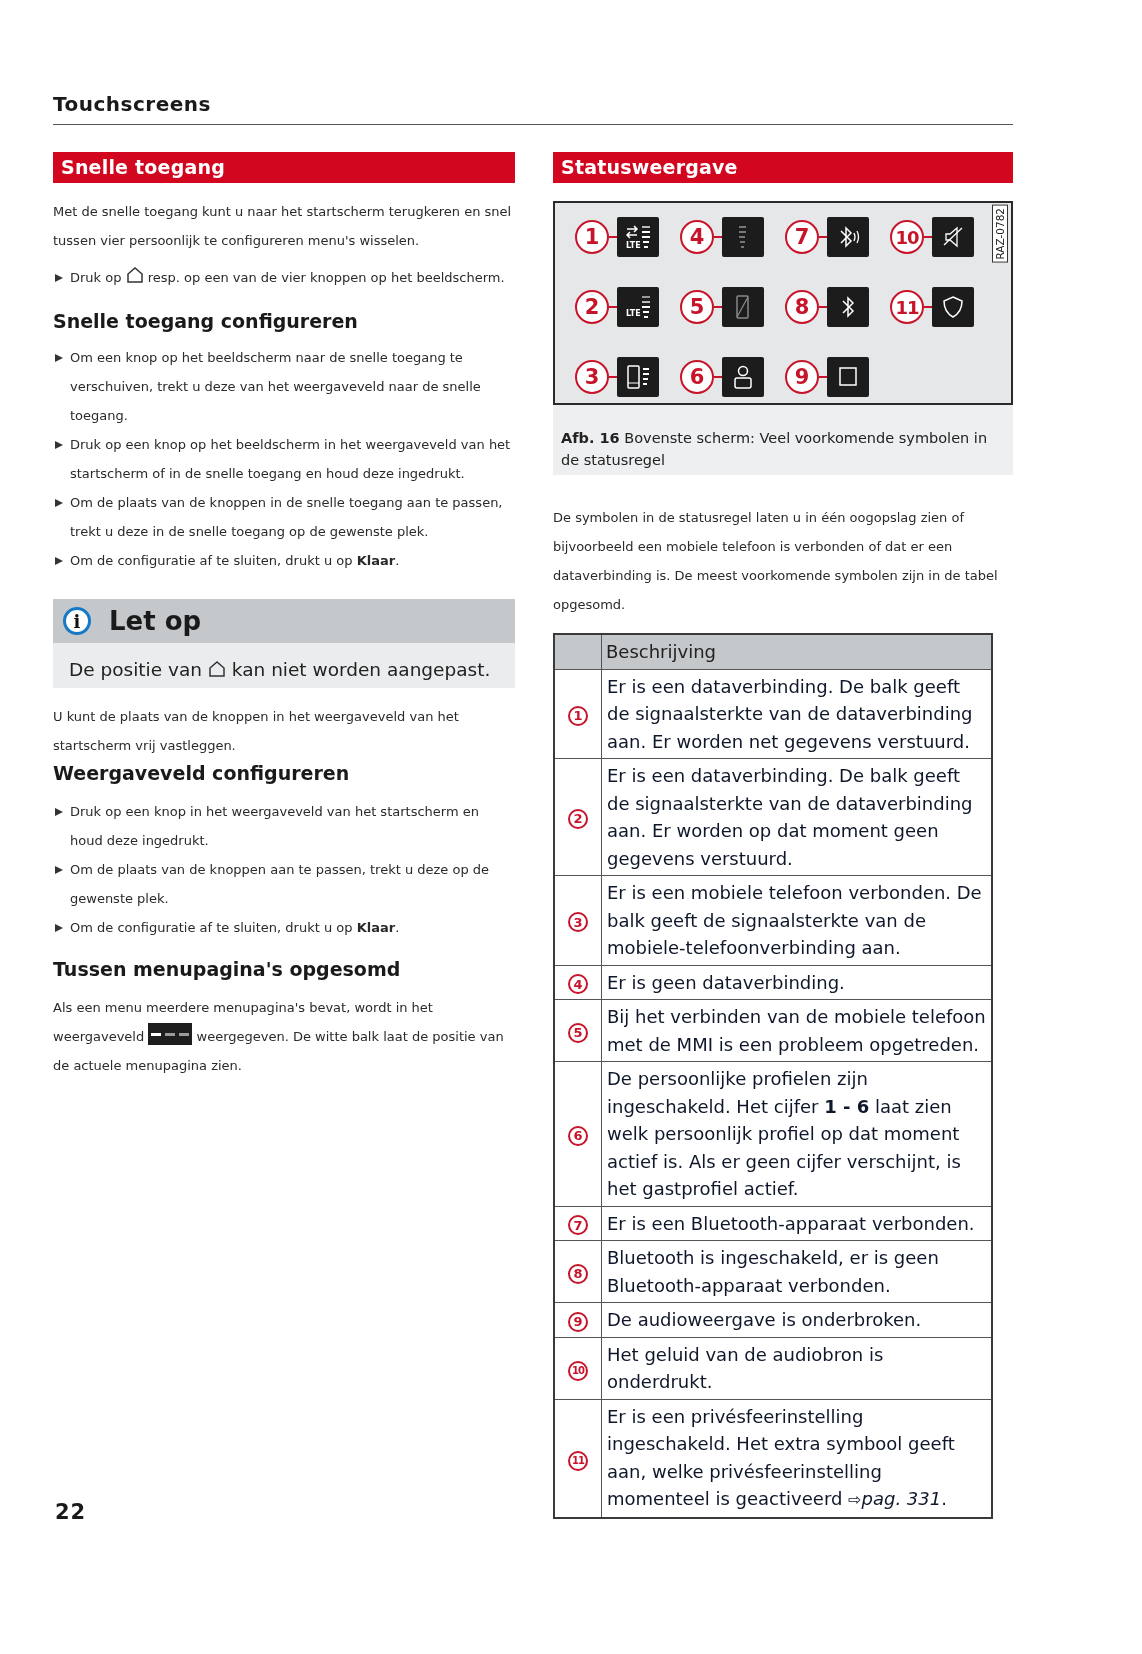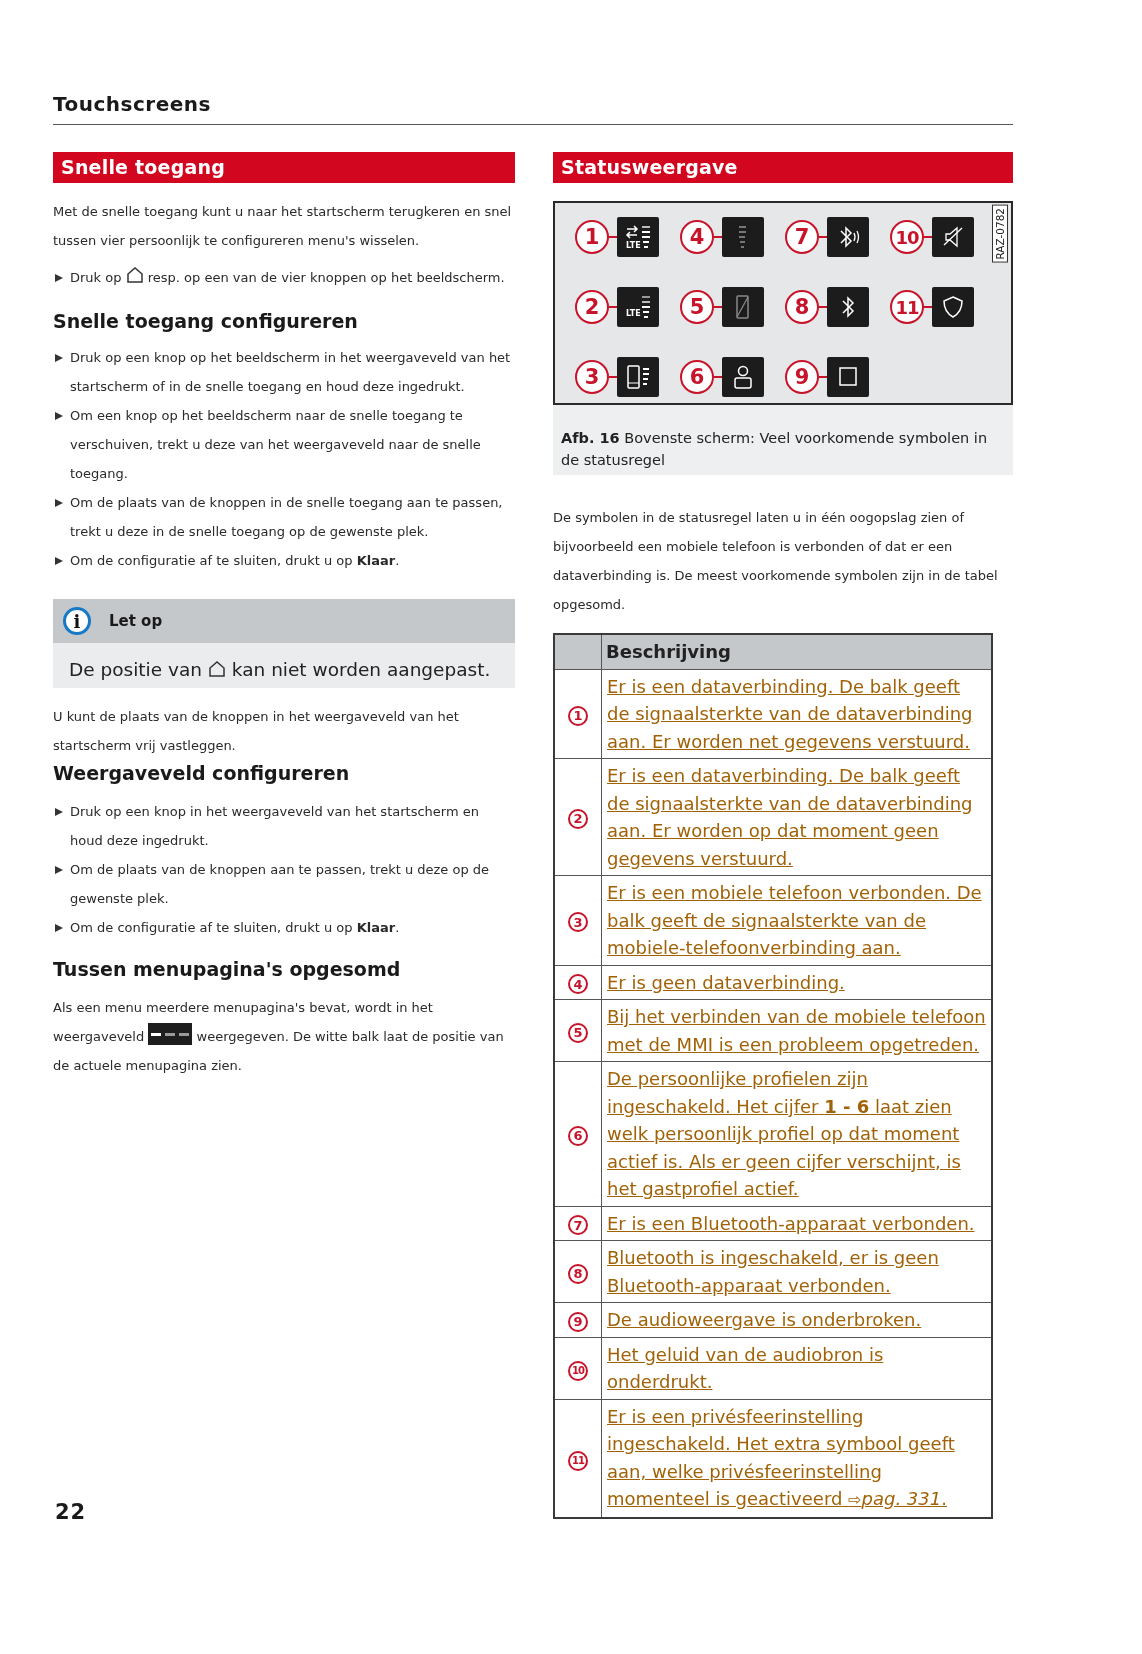--- a/index.html
+++ b/index.html
@@ -22,21 +22,21 @@
   .bullet::before { content: ""; position: absolute; left: 2px; top: 11px; width: 0; height: 0;
                     border-left: 8px solid #333; border-top: 4.5px solid transparent; border-bottom: 4.5px solid transparent; }
   .home-glyph { display: inline-block; width: 18px; height: 18px; vertical-align: -2px; }
   b.kw { font-weight: bold; }
 
   .note { margin-top: 24px; }
   .note-head { background: #c4c8cb; height: 44px; display: flex; align-items: center; padding-left: 10px; }
   .note-head .info { width: 28px; height: 28px; border-radius: 50%; border: 3px solid #1679c6; background: #fff;
                      display: flex; align-items: center; justify-content: center; font-family: "DejaVu Serif", serif;
                      font-weight: bold; font-size: 18px; color: #111; box-sizing: border-box; }
-  .note-head .note-title { margin-left: 18px; font-weight: bold; font-size: 15px; color: #1a1a1a; }
+  .note-head .note-title { margin-left: 18px; font-weight: bold; font-size: 26px; color: #1a1a1a; }
   .note-body { background: #ebeced; padding: 12px 0 4px 16px; font-size: 18.5px; line-height: 29px; }
 
   .pager-glyph { display: inline-block; width: 44px; height: 22px; background: #1e1e1e; vertical-align: -4px; position: relative; }
   .pager-glyph i { position: absolute; top: 10px; height: 3px; width: 10px; background: #9a9a9a; }
 
   .figure { margin-top: 18px; border: 2px solid #2a2a2a; background: #e6e7e8; height: 200px; position: relative; }
   .figure .raz { position: absolute; right: 3px; top: 2px; writing-mode: vertical-rl; transform: rotate(180deg);
                  font-size: 10.5px; border: 1px solid #333; background: #fff; padding: 2px 1px; color: #222; }
   .sym { position: absolute; display: flex; align-items: center; }
   .sym .num { width: 34px; height: 34px; border-radius: 50%; border: 2px solid #c7142a; background: #fff; color: #c7142a;
@@ -44,23 +44,23 @@
   .sym .num.two { font-size: 18px; letter-spacing: -1px; }
   .sym .dash { width: 8px; height: 2px; background: #c7142a; }
   .sym .tile { width: 42px; height: 40px; background: #1c1c1c; border-radius: 2px; display: flex; align-items: center; justify-content: center; }
   .figcap { background: #eeeff0; padding: 22px 8px 4px 8px; font-size: 14.5px; line-height: 22px; color: #222; }
   .figcap b { font-weight: bold; }
 
   .col-right p.lead { margin-top: 28px; }
 
   table.sym-table { margin-top: 14px; width: 440px; border-collapse: collapse; border: 2px solid #3a3a3a; }
   .sym-table th, .sym-table td { border: 1.5px solid #555; font-size: 18px; line-height: 27.5px; vertical-align: middle; }
-  .sym-table th { background: #c4c8cb; text-align: left; font-weight: bold; padding: 3px 4px; }
+  .sym-table th { background: #c4c8cb; text-align: left; font-weight: normal; padding: 3px 4px; }
   .sym-table td.n { width: 38px; text-align: center; padding: 0; }
-  .sym-table td.d { padding: 3px 5px; color: #a16207; text-decoration: underline; }
+  .sym-table td.d { padding: 3px 5px; color: #0f172a; }
   .cnum { display: inline-flex; width: 20px; height: 20px; border-radius: 50%; border: 2px solid #c7142a; color: #c7142a;
           font-weight: bold; font-size: 13px; align-items: center; justify-content: center; box-sizing: border-box; }
   .cnum.two { font-size: 10px; letter-spacing: -1px; }
   .ref-arrow { font-size: 16px; }
   .ref-italic { font-style: italic; }
 
   .page-number { position: absolute; left: 55px; top: 1500px; font-size: 21px; font-weight: bold; letter-spacing: 1px; color: #1a1a1a; }
 </style>
 </head>
 <body>
@@ -77,22 +77,22 @@
   <div class="bullet" style="margin-top:8px">
     <span>Druk op</span>
     <svg class="home-glyph" viewBox="0 0 18 18">
         <path d="M2 8 L9 2 L16 8 L16 16 L2 16 Z" fill="none" stroke="#333" stroke-width="1.5"></path>
       </svg>
     <span>resp. op een van de vier knoppen op het beeldscherm.</span>
   </div>
 
   <h3 style="margin-top:16px">Snelle toegang configureren</h3>
   <div style="margin-top:8px">
+    <div class="bullet">Om een knop op het beeldscherm naar de snelle toegang te verschuiven, trekt u deze van het weergaveveld naar de snelle toegang.</div>
     <div class="bullet">Druk op een knop op het beeldscherm in het weergaveveld van het startscherm of in de snelle toegang en houd deze ingedrukt.</div>
-    <div class="bullet">Om een knop op het beeldscherm naar de snelle toegang te verschuiven, trekt u deze van het weergaveveld naar de snelle toegang.</div>
     <div class="bullet">Om de plaats van de knoppen in de snelle toegang aan te passen, trekt u deze in de snelle toegang op de gewenste plek.</div>
     <div class="bullet">
       <span>Om de configuratie af te sluiten, drukt u op</span>
       <b class="kw">Klaar</b><span>.</span>
     </div>
   </div>
 
   <div class="note">
     <div class="note-head">
       <span class="info">i</span>

